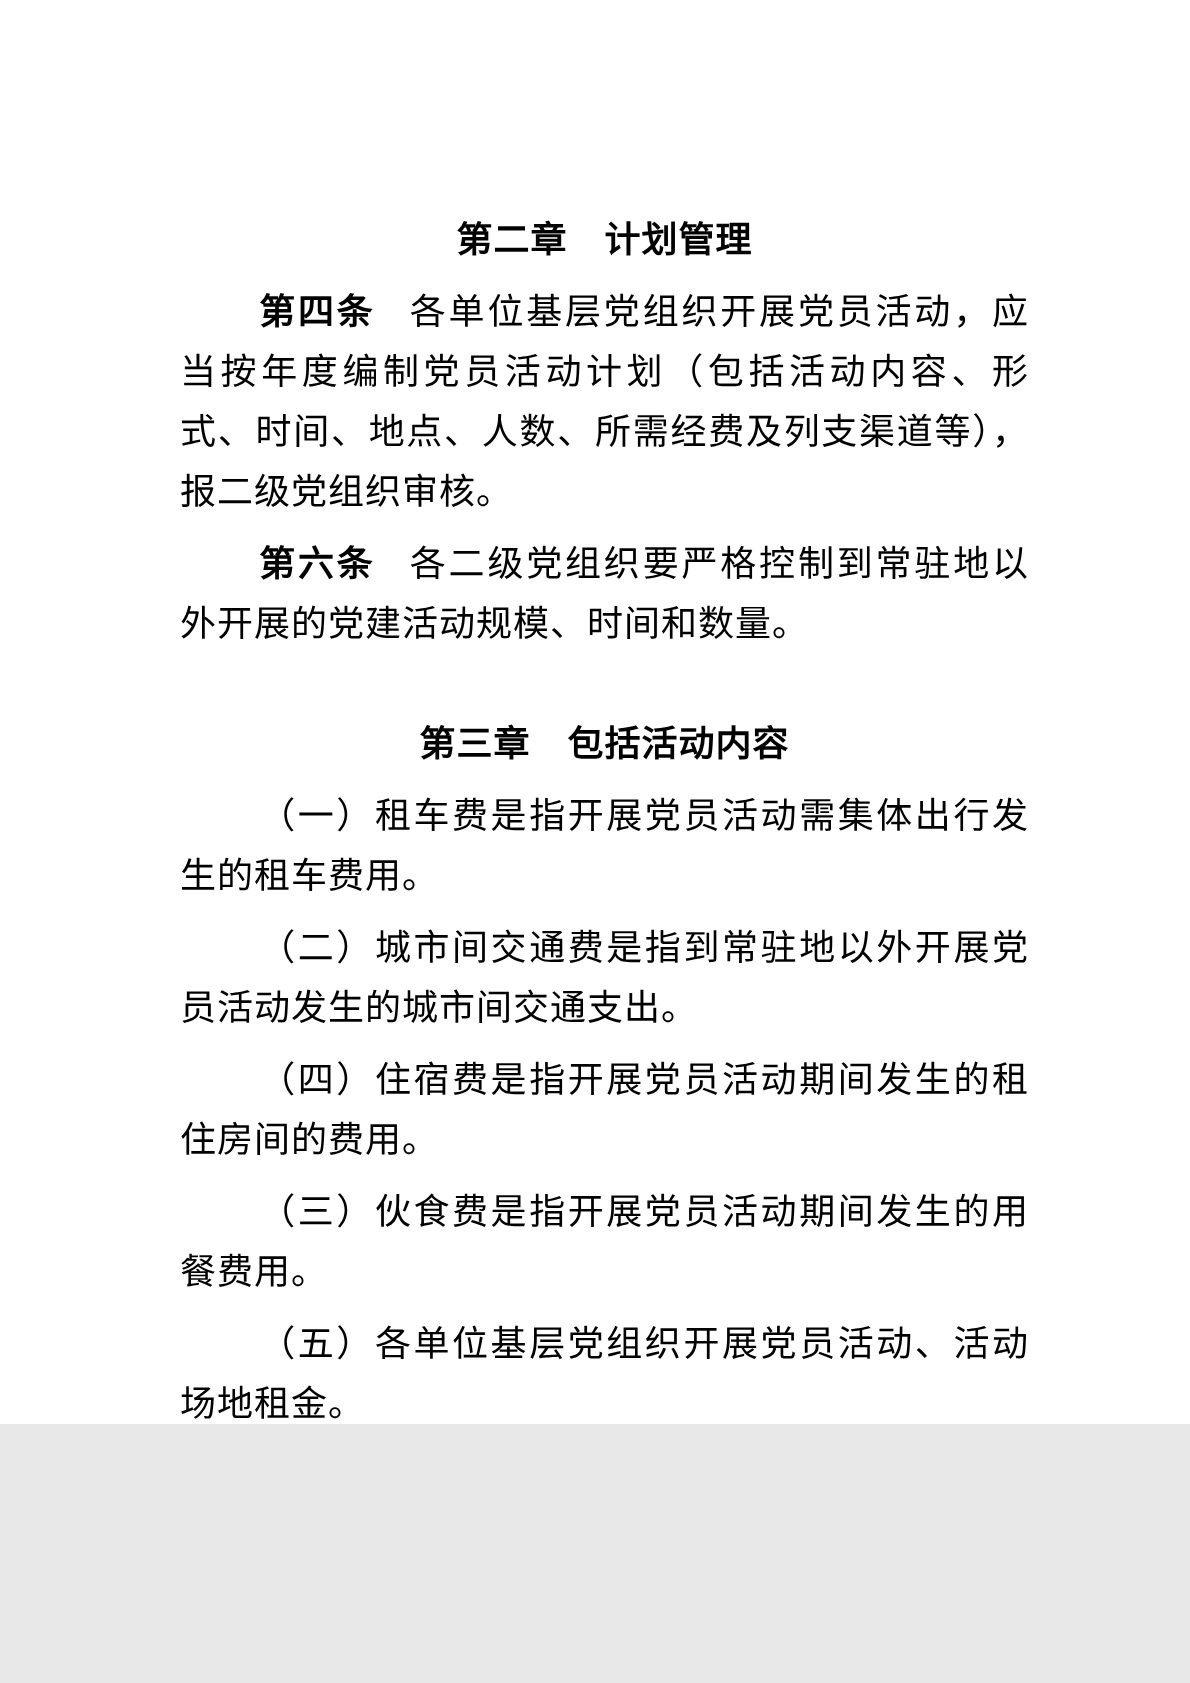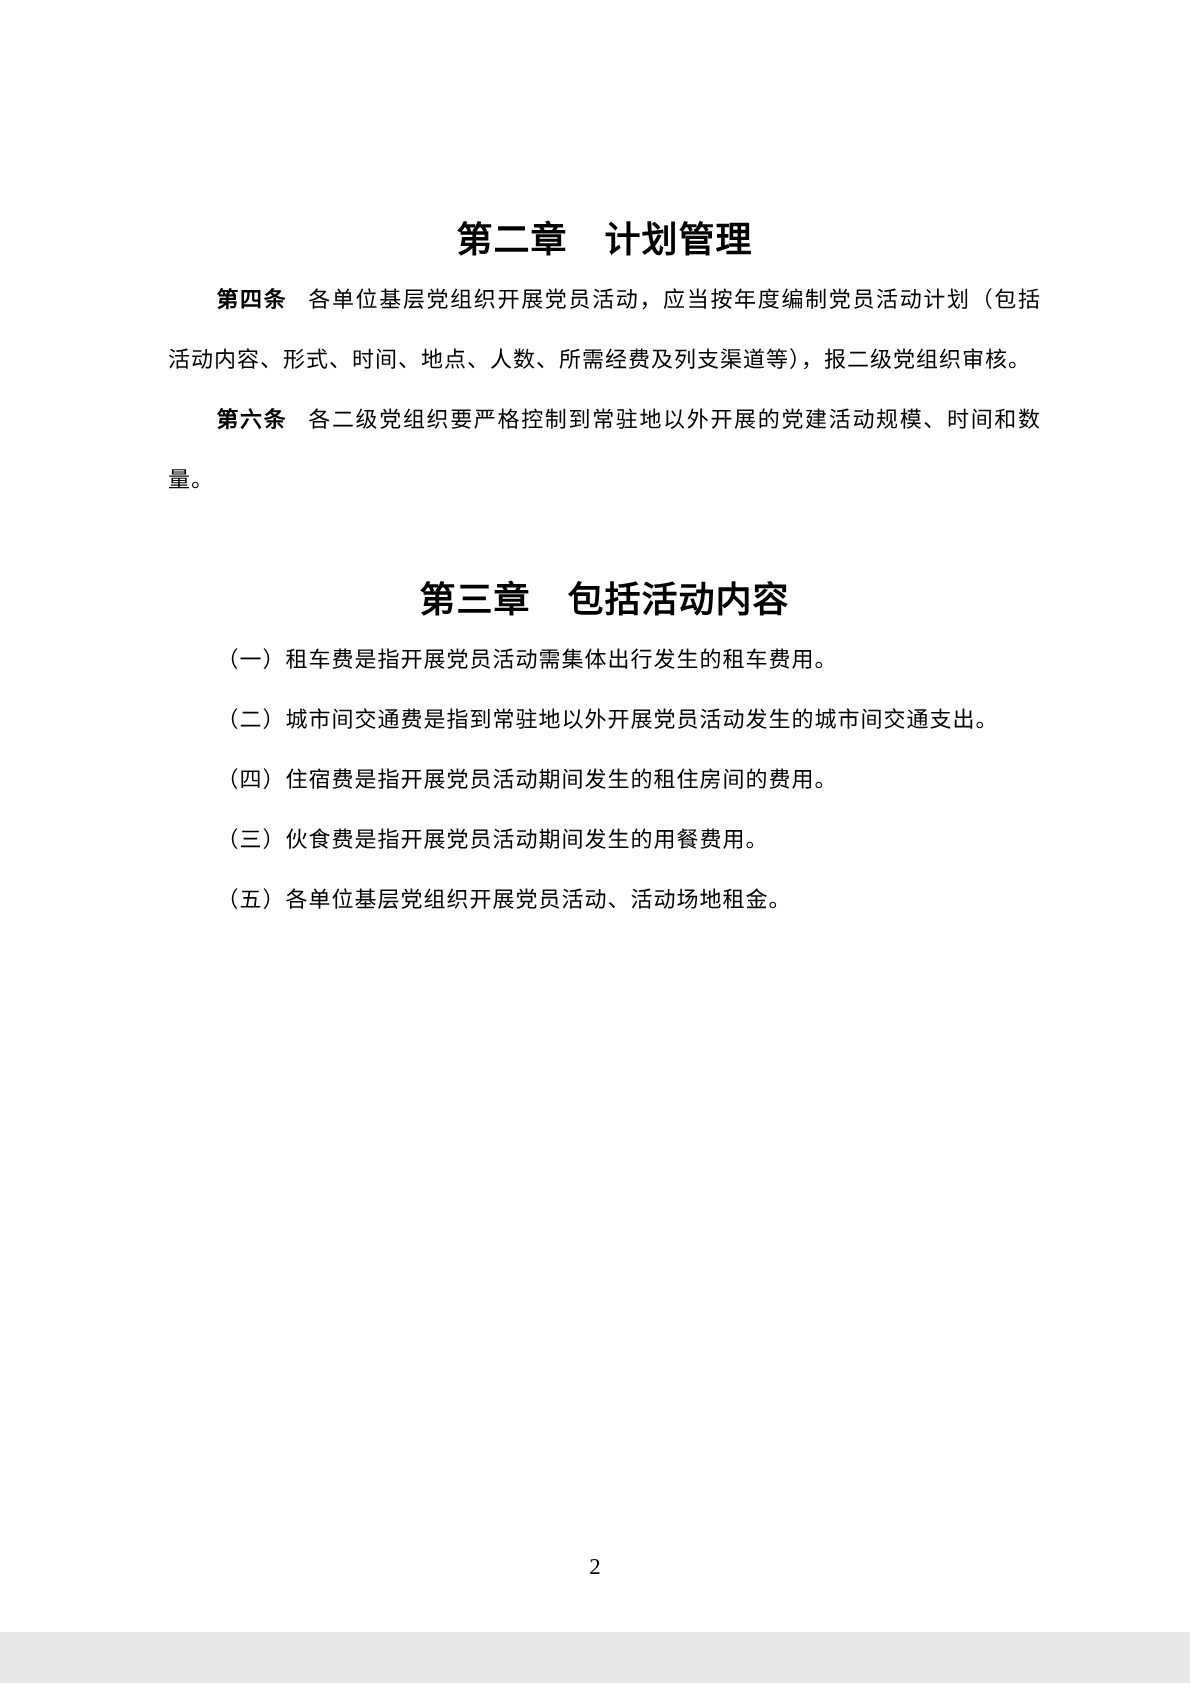--- a/index.html
+++ b/index.html
@@ -3,21 +3,21 @@
 <meta charset="utf-8">
 <style>
   html, body {
     margin: 0;
     padding: 0;
     background: #e8e8e8;
   }
   .page {
     position: relative;
     width: 1190px;
-    height: 1632px;
+    height: 1424px;
     margin: 0 auto;
     background: #ffffff;
     color: #000000;
     overflow: hidden;
   }
   .content {
     position: absolute;
     left: 168px;
     top: 210px;
     width: 873px;
@@ -28,23 +28,23 @@
     font-weight: bold;
     font-size: 36px;
     line-height: 60px;
     text-align: center;
     letter-spacing: 1px;
   }
   .chapter-heading.with-gap {
     margin-top: 60px;
   }
   .para {
-    margin: 0;
+    margin: 12px;
     font-family: "Liberation Serif", "DejaVu Serif", serif;
-    font-size: 22px;
+    font-size: 36px;
     line-height: 60px;
     text-align: justify;
     text-justify: inter-character;
     text-indent: 2.2em;
     letter-spacing: 1px;
   }
   .article-label {
     font-weight: bold;
     margin-right: 0.95em;
   }

